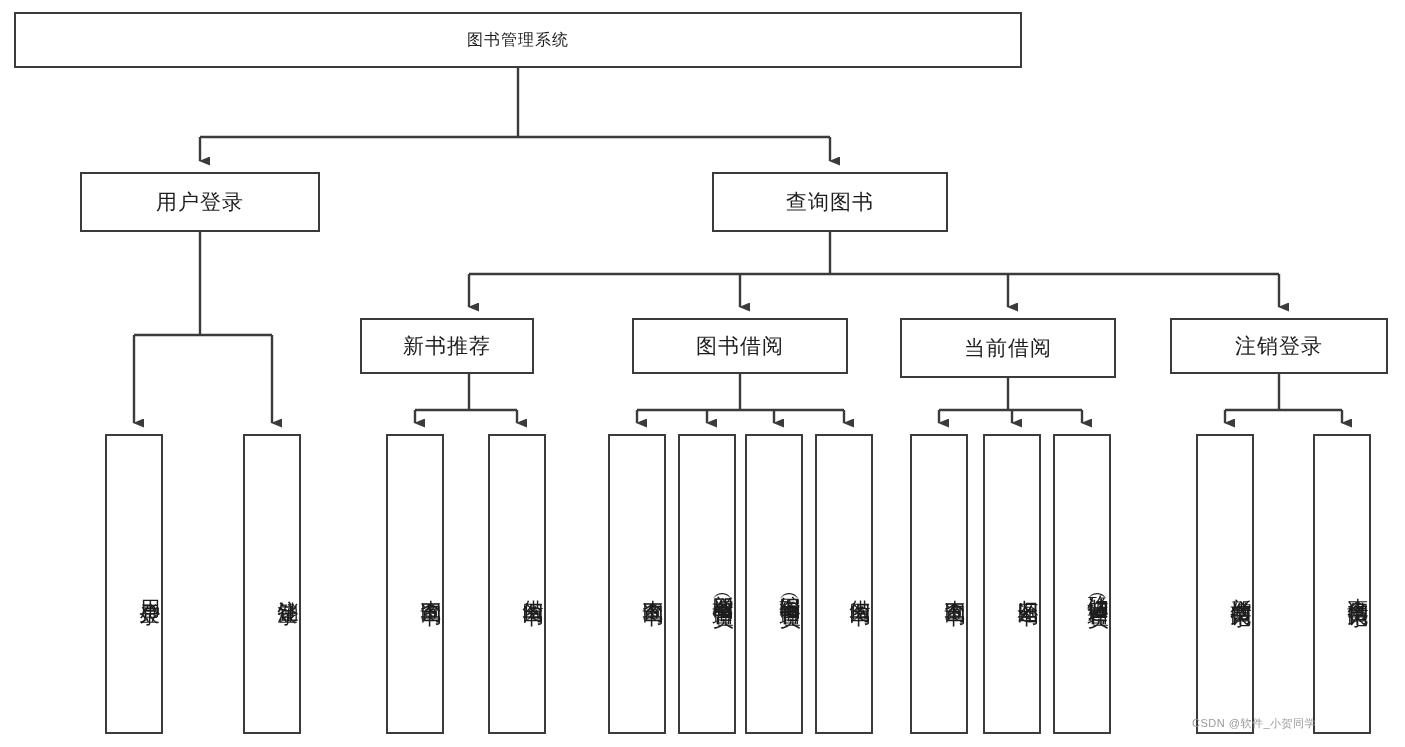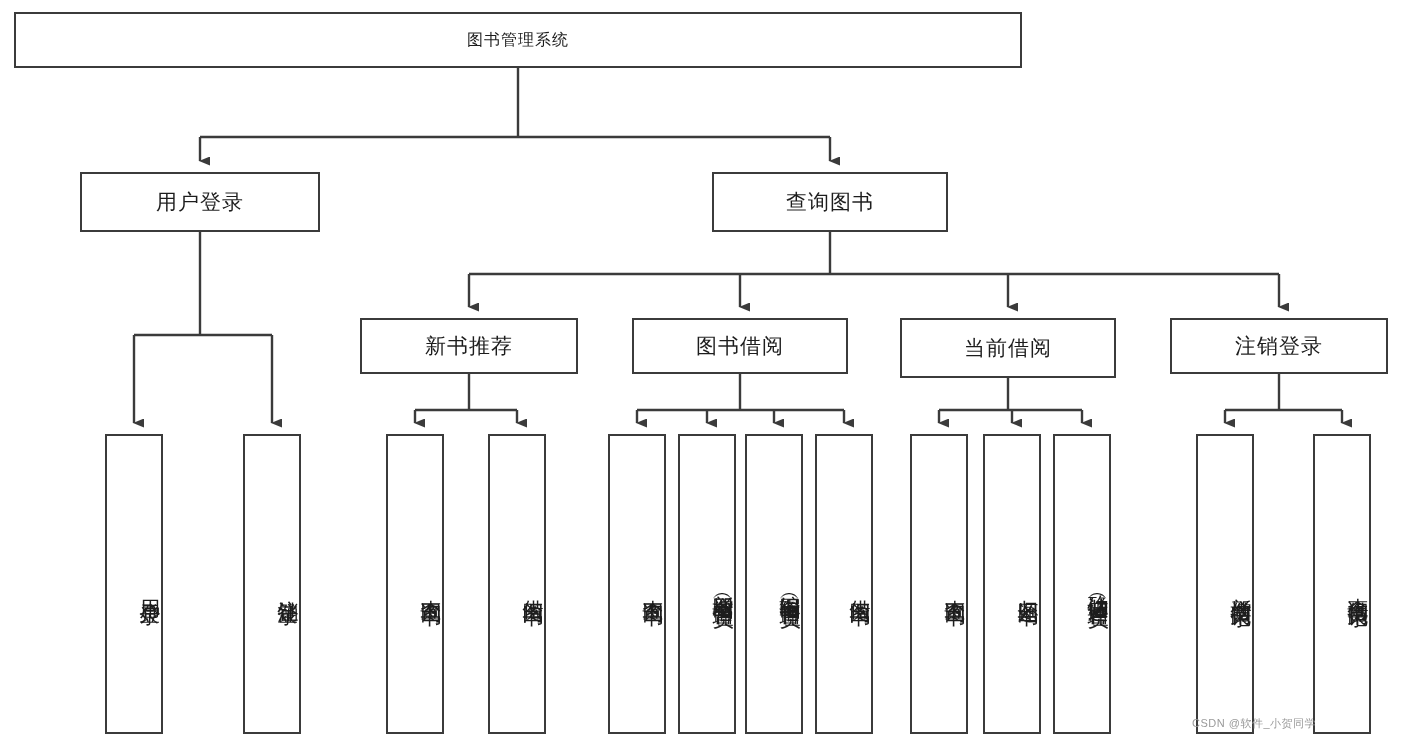--- a/index.html
+++ b/index.html
@@ -112,21 +112,21 @@
   <div id="nodes-layer">
       <div class="node node-h node-root" style="left: 14px; top: 12px; width: 1008px; height: 56px;">
         <span>图书管理系统</span>
       </div>
       <div class="node node-h" style="left: 80px; top: 172px; width: 240px; height: 60px;">
         <span>用户登录</span>
       </div>
       <div class="node node-h" style="left: 712px; top: 172px; width: 236px; height: 60px;">
         <span>查询图书</span>
       </div>
-      <div class="node node-h" style="left: 360px; top: 318px; width: 218px; height: 56px;">
+      <div class="node node-h" style="left: 360px; top: 318px; width: 174px; height: 56px;">
         <span>新书推荐</span>
       </div>
       <div class="node node-h" style="left: 632px; top: 318px; width: 216px; height: 56px;">
         <span>图书借阅</span>
       </div>
       <div class="node node-h" style="left: 900px; top: 318px; width: 216px; height: 60px;">
         <span>当前借阅</span>
       </div>
       <div class="node node-h" style="left: 1170px; top: 318px; width: 218px; height: 56px;">
         <span>注销登录</span>

